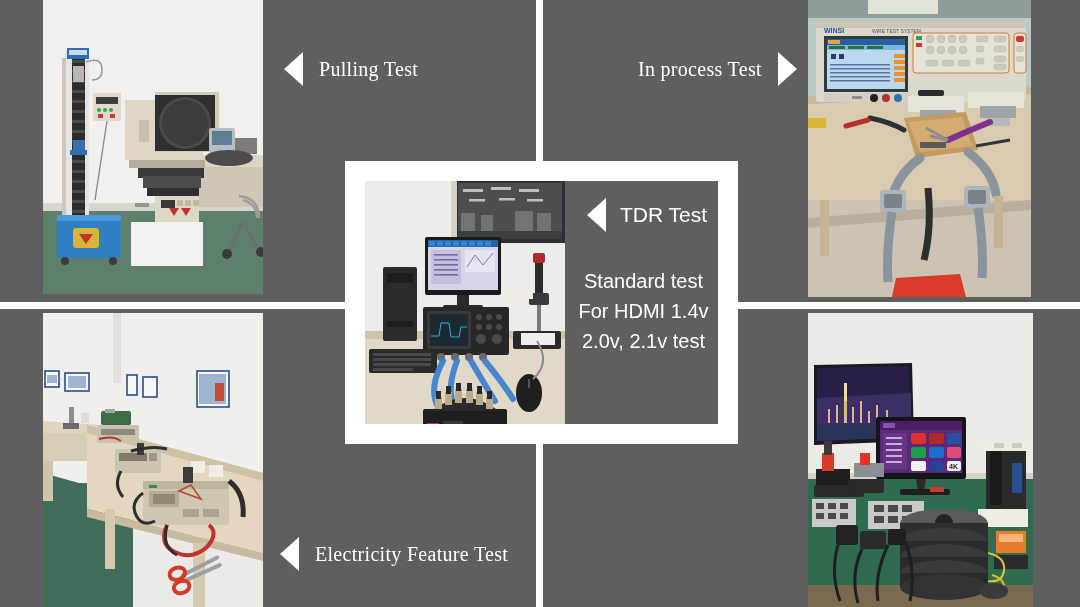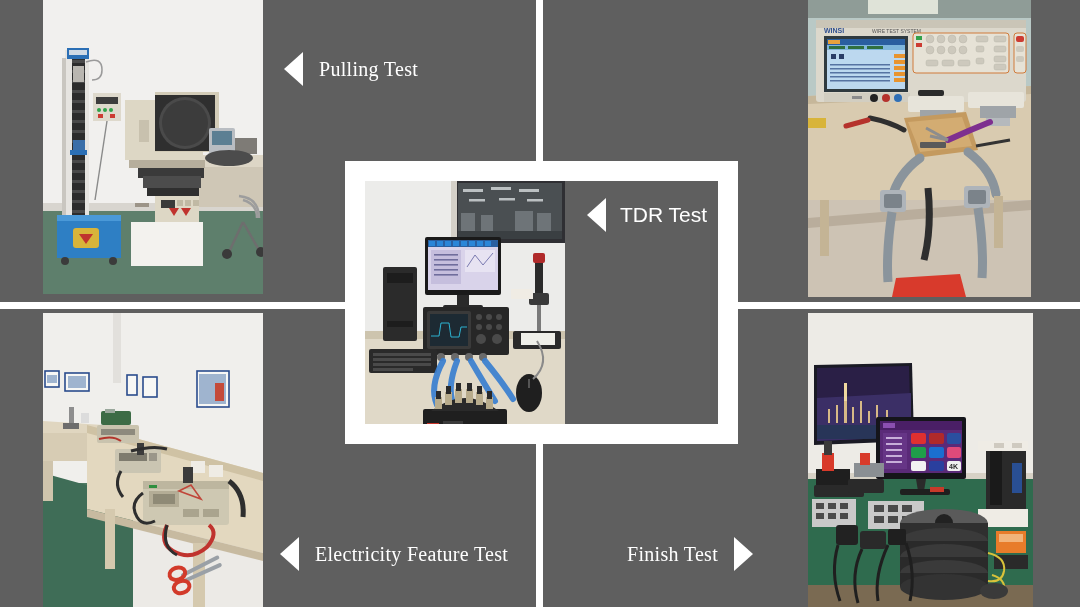--- a/index.html
+++ b/index.html
@@ -234,20 +234,24 @@
         <ellipse cx="186" cy="158" rx="24" ry="8" fill="#4c4c4c"></ellipse>
       </svg>
     </div>
     <div class="caption-row" style="left:284px; top:52px;">
       <span class="arrow arrow-left"></span>
       <span>Pulling Test</span>
     </div>
   </div>
 
   <div class="quad quad-tr">
+    <div class="caption-row" style="left:95px; top:52px;">
+      <span>In process Test</span>
+      <span class="arrow arrow-right"></span>
+    </div>
     <div class="photo" style="left:265px; top:0px; width:223px; height:297px;">
       <svg class="sc" viewBox="0 0 223 297" preserveAspectRatio="none">
         <rect x="0" y="0" width="223" height="297" fill="#cfc6b4"></rect>
         <rect x="0" y="0" width="223" height="100" fill="#b9c9c6"></rect>
         <rect x="0" y="0" width="223" height="18" fill="#8f9c97"></rect>
         <rect x="60" y="0" width="70" height="14" fill="#dfe3d8"></rect>
 
         <path d="M0 96 L223 86 L223 200 L0 218 Z" fill="#d9cbb0"></path>
         <path d="M0 96 L223 86 L223 94 L0 104 Z" fill="#c6b79a"></path>
 
@@ -434,24 +438,20 @@
         </g>
       </svg>
     </div>
     <div class="caption-row" style="left:280px; top:533px; position:absolute; top:227px;">
       <span class="arrow arrow-left"></span>
       <span>Electricity Feature Test</span>
     </div>
   </div>
 
   <div class="quad quad-br">
-    <div class="caption-row" style="left:84px; top:227px;">
-      <span>Finish Test</span>
-      <span class="arrow arrow-right"></span>
-    </div>
     <div class="photo" style="left:265px; top:3px; width:225px; height:294px;">
       <svg class="sc" viewBox="0 0 225 294" preserveAspectRatio="none">
         <rect x="0" y="0" width="225" height="294" fill="#e9e7e2"></rect>
         <rect x="0" y="0" width="225" height="170" fill="#edebe6"></rect>
         <rect x="0" y="162" width="225" height="118" fill="#2f6b4e"></rect>
         <rect x="0" y="272" width="225" height="22" fill="#7a6a52"></rect>
         <rect x="0" y="160" width="225" height="6" fill="#d7d2c6"></rect>
 
         <path d="M6 52 L104 50 L106 128 L6 132 Z" fill="#1a1a24"></path>
         <path d="M9 55 L101 53 L103 124 L9 128 Z" fill="#2a1f46"></path>
@@ -700,17 +700,22 @@
           <ellipse cx="164" cy="212" rx="13" ry="19" fill="#1f1f1f"></ellipse>
           <rect x="163" y="198" width="2" height="9" fill="#555"></rect>
           <path d="M172 160 q14 22 -4 38" stroke="#8a8a8a" stroke-width="2" fill="none"></path>
         </svg>
       </div>
       <div id="center-text-col">
         <div id="tdr-row">
           <span class="arrow arrow-left"></span>
           <span>TDR Test</span>
         </div>
+        <div id="std-text">
+          <div>Standard test</div>
+          <div>For HDMI 1.4v</div>
+          <div>2.0v, 2.1v test</div>
+        </div>
       </div>
     </div>
   </div>
 
 </div>
 
 </body></html>

